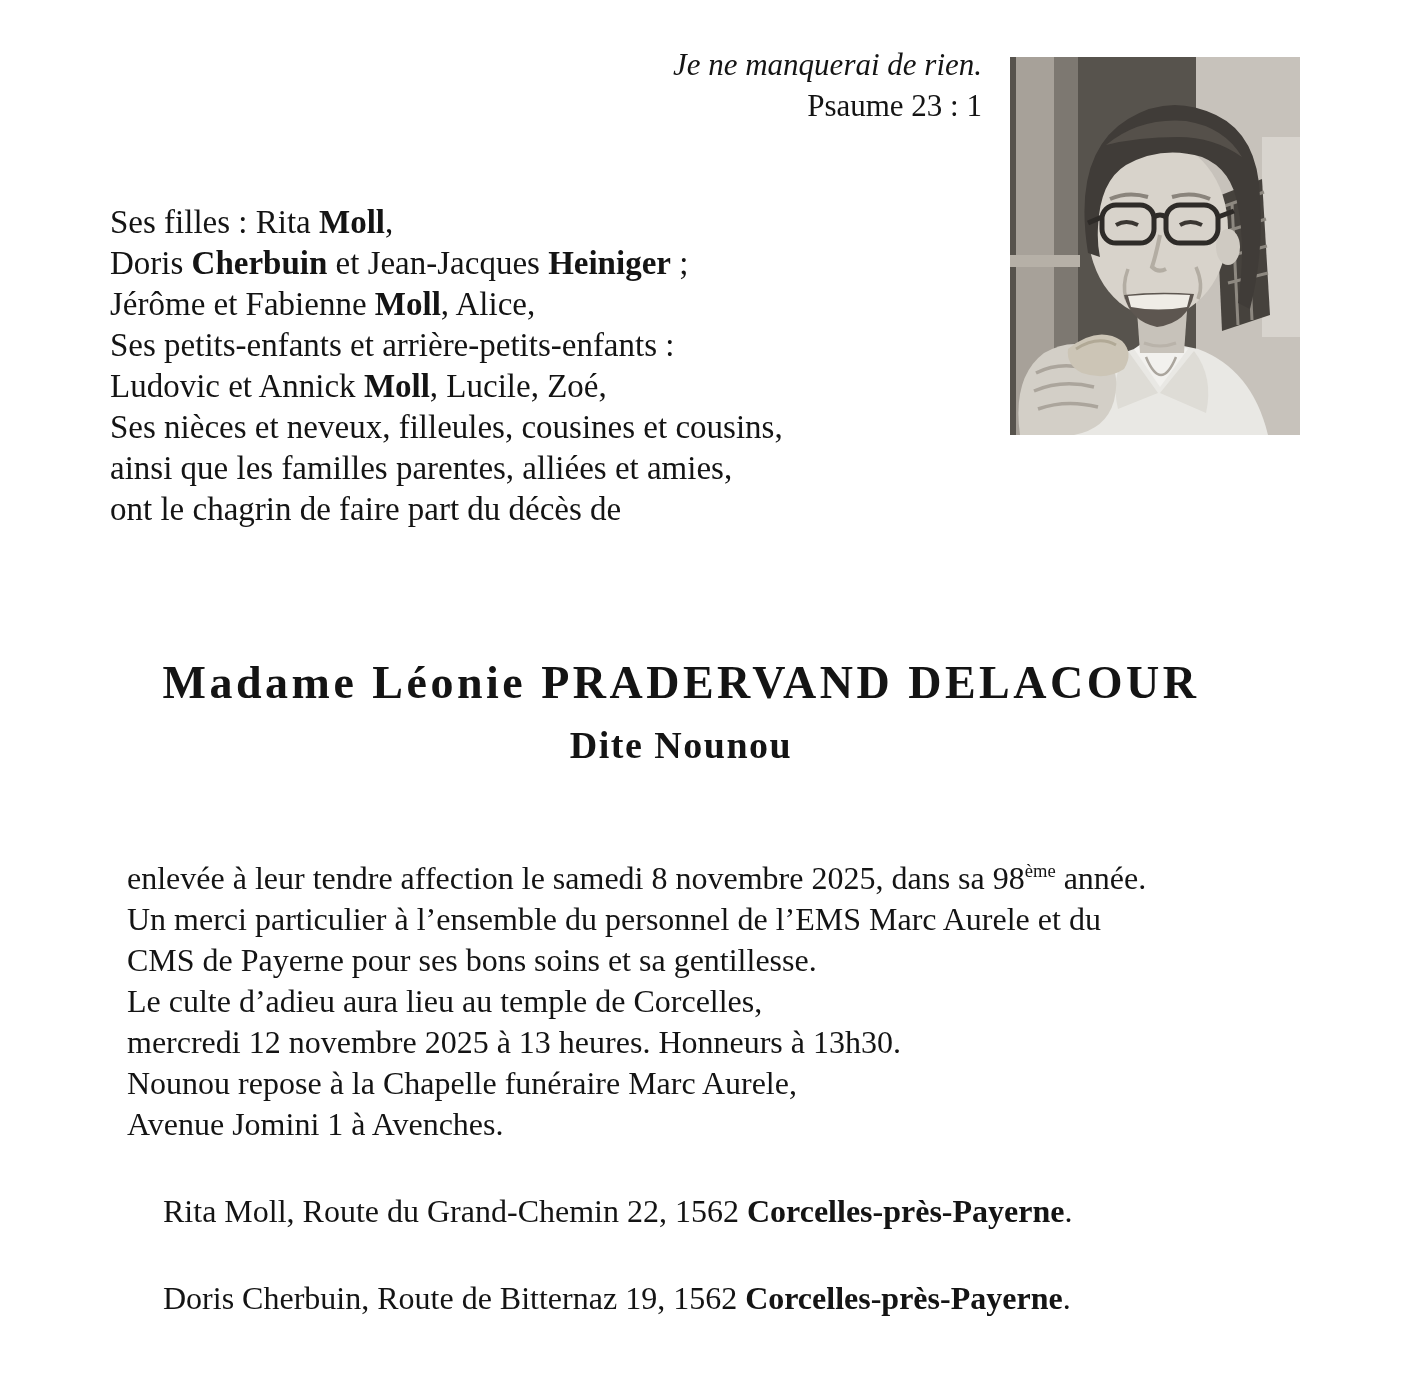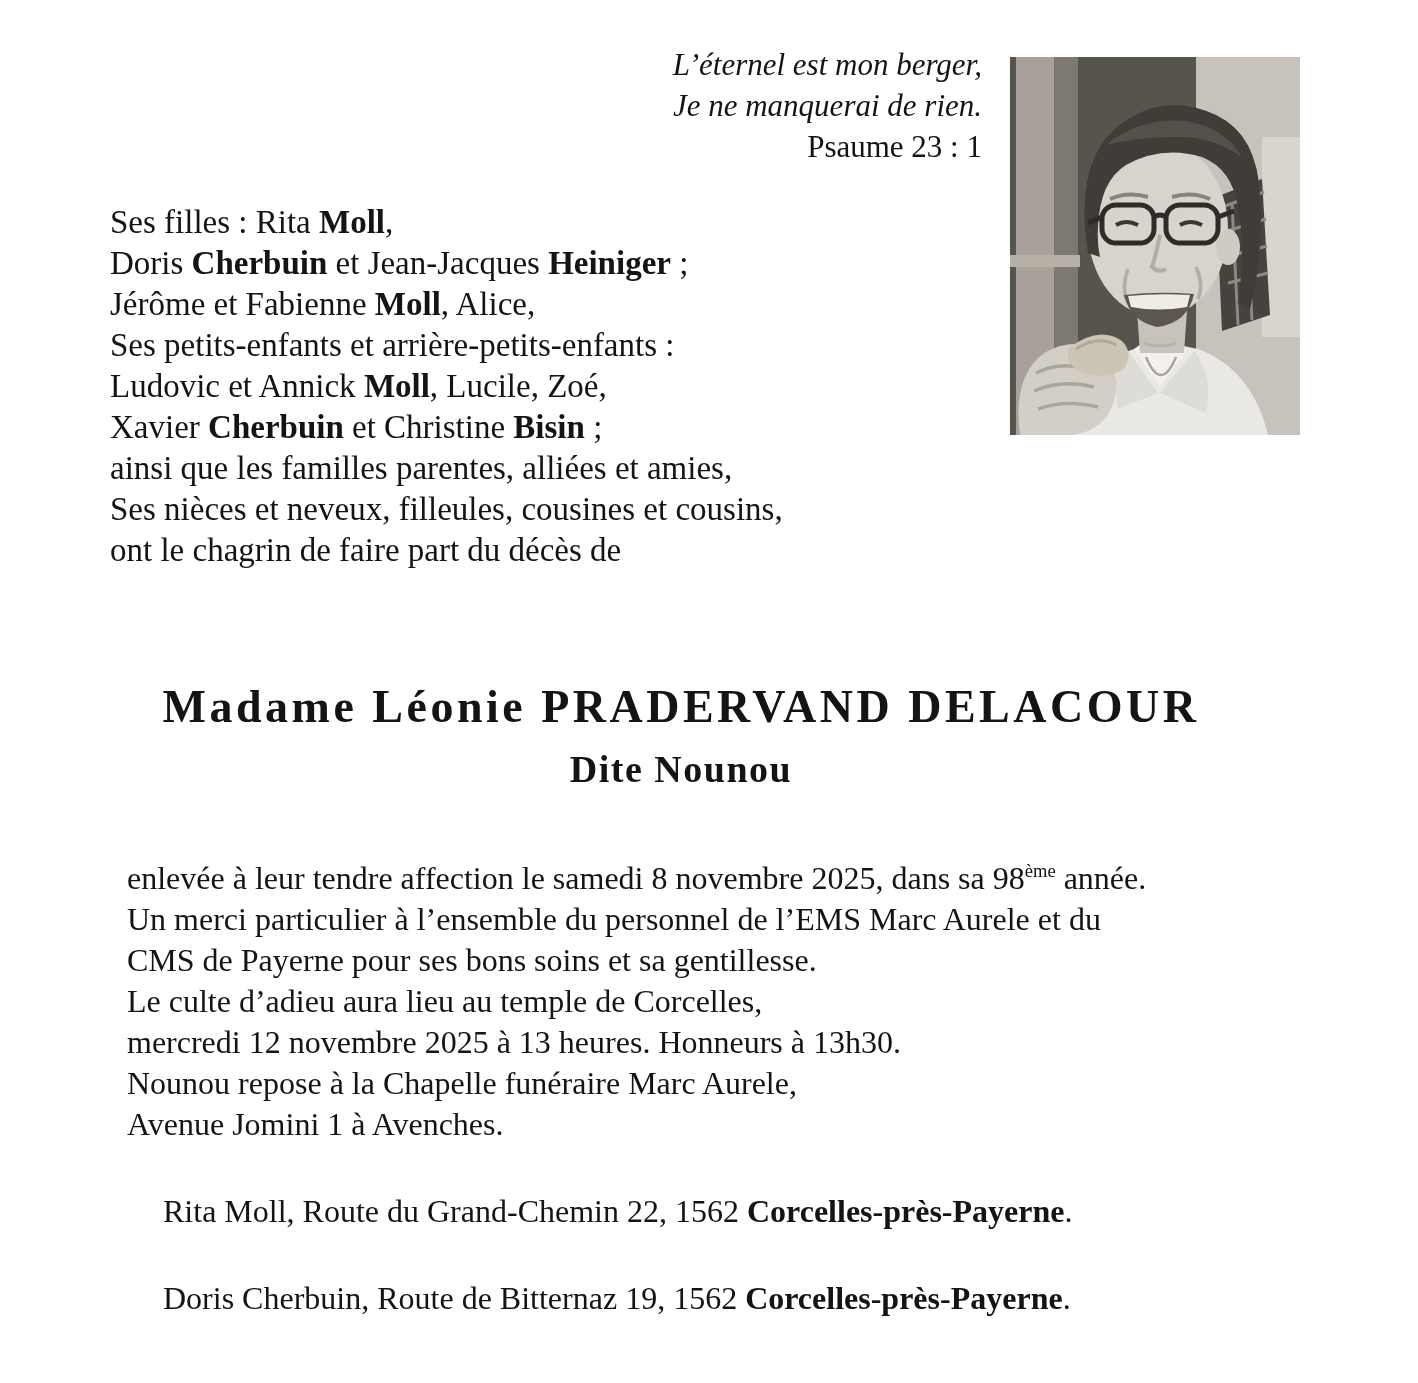--- a/index.html
+++ b/index.html
@@ -51,21 +51,20 @@
     white-space: nowrap;
   }
 
   
   .title-wrap {
     position: absolute;
     left: 64px;
     right: 120px;
     top: 655px;
     text-align: center;
-    margin-top: 24px;
   }
   .main-title {
     font-size: 46px;
     font-weight: bold;
     letter-spacing: 3.5px;
     line-height: 56px;
     white-space: nowrap;
   }
   .sub-title {
     font-size: 38px;
@@ -88,21 +87,20 @@
 
   .bold { font-weight: bold; }
   .sup  { vertical-align: super; font-size: 0.58em; line-height: 0; }
 </style>
 </head>
 <body>
 
 <div class="page">
 
   <div class="quote">
-    <div class="italic">L’éternel est mon berger,</div>
     <div class="italic">Je ne manquerai de rien.</div>
     <div>Psaume 23 : 1</div>
   </div>
 
   <div class="photo" title="Portrait noir et blanc d’une dame âgée souriante, cheveux courts foncés, lunettes, chemisier clair, tenant une pâtisserie">
     <svg viewBox="0 0 290 378" width="290" height="378" xmlns="http://www.w3.org/2000/svg">
 
       <rect x="0" y="0" width="290" height="378" fill="#57534d"></rect>
       <rect x="6" y="0" width="38" height="378" fill="#a7a199"></rect>
       <rect x="44" y="0" width="24" height="378" fill="#7d7871"></rect>
@@ -156,23 +154,22 @@
       <path d="M66 292 Q88 278 106 288" stroke="#b1a996" stroke-width="3" fill="none"></path>
     </svg>
   </div>
 
   <div class="family">
       <div class="text-line"><span>Ses filles : Rita </span><span class="bold">Moll</span><span>,</span></div>
       <div class="text-line"><span>Doris </span><span class="bold">Cherbuin</span><span> et Jean-Jacques </span><span class="bold">Heiniger</span><span> ;</span></div>
       <div class="text-line"><span>Jérôme et Fabienne </span><span class="bold">Moll</span><span>, Alice,</span></div>
       <div class="text-line"><span>Ses petits-enfants et arrière-petits-enfants :</span></div>
       <div class="text-line"><span>Ludovic et Annick </span><span class="bold">Moll</span><span>, Lucile, Zoé,</span></div>
-      <div class="text-line"><span>Xavier </span><span class="bold">Cherbuin</span><span> et Christine </span><span class="bold">Bisin</span><span> ;</span></div>
+      <div class="text-line"><span>Ses nièces et neveux, filleules, cousines et cousins,</span></div>
       <div class="text-line"><span>ainsi que les familles parentes, alliées et amies,</span></div>
-      <div class="text-line"><span>Ses nièces et neveux, filleules, cousines et cousins,</span></div>
       <div class="text-line"><span>ont le chagrin de faire part du décès de</span></div>
     </div>
 
   <div class="title-wrap">
     <div class="main-title">Madame Léonie PRADERVAND DELACOUR</div>
     <div class="sub-title">Dite Nounou</div>
   </div>
 
   <div class="body-block">
       <div class="text-line"><span>enlevée à leur tendre affection le samedi 8 novembre 2025, dans sa 98</span><span class="sup">ème</span><span> année.</span></div>

